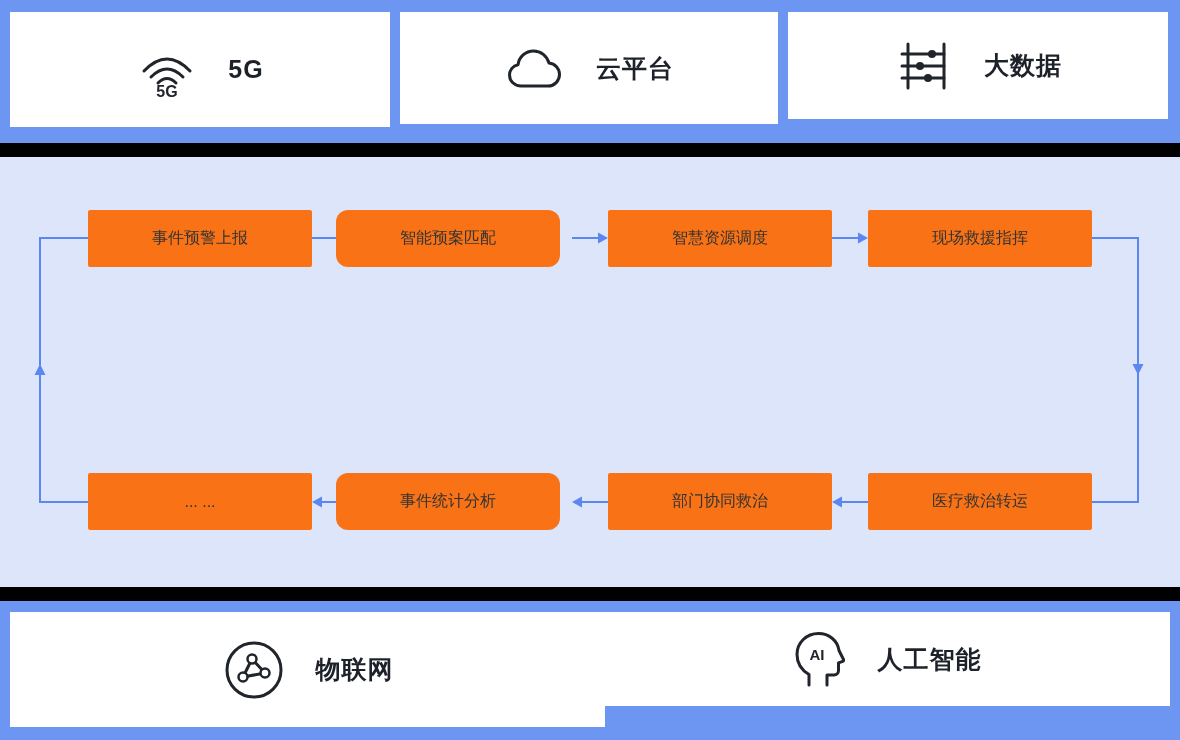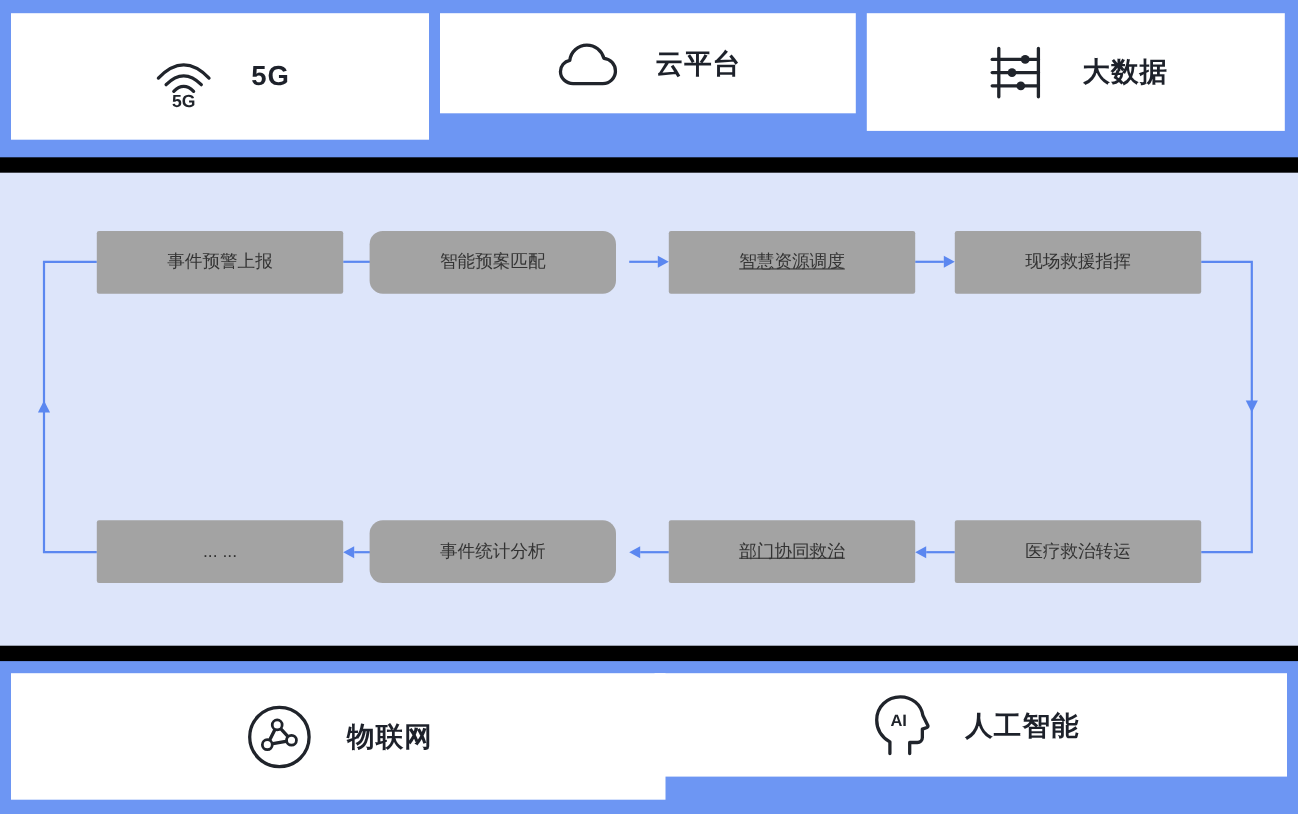--- a/index.html
+++ b/index.html
@@ -14,33 +14,33 @@
   .black-band { position: absolute; left: 0; top: 143px; width: 100%; height: 458px; background: #000000; }
   .panel { position: absolute; left: 0; top: 157px; width: 100%; height: 430px; background: #dde5fa; }
 
   .card {
     position: absolute; background: #ffffff;
     display: flex; align-items: center; justify-content: center; gap: 30px;
   }
   .card-label { font-size: 25px; font-weight: 700; color: #1d212a; letter-spacing: 1px; }
 
   .card-5g      { left: 10px;  top: 12px;  width: 380px; height: 115px; }
-  .card-cloud   { left: 400px; top: 12px;  width: 378px; height: 91px; }
+  .card-cloud   { left: 400px; top: 12px;  width: 378px; height: 112px; }
   .card-bigdata { left: 788px; top: 12px;  width: 380px; height: 107px; }
   .card-iot     { left: 10px;  top: 612px; width: 595px; height: 115px; }
   .card-ai      { left: 595px; top: 612px; width: 575px; height: 94px; }
 
   .flow-box {
-    position: absolute; width: 224px; height: 57px; background: #a3a3a3;
+    position: absolute; width: 224px; height: 57px; background: #f97316;
     display: flex; align-items: center; justify-content: center;
     font-size: 16px; color: #333333; border-radius: 2px;
   }
   .row-top { top: 210px; }
   .row-bottom { top: 473px; }
-  .c1 { left: 88px; } .c2 { left: 336px; border-radius: 12px; } .c3 { left: 608px; text-decoration: underline; } .c4 { left: 868px; }
+  .c1 { left: 88px; } .c2 { left: 336px; border-radius: 12px; } .c3 { left: 608px; } .c4 { left: 868px; }
 
   .flow-title {
     position: absolute; left: 0; top: 354px; width: 100%;
     text-align: center; font-size: 30px; font-weight: 700;
     color: #2b5cd9; letter-spacing: 2px;
   }
 
   .arrows { position: absolute; left: 0; top: 143px; }
   .arrows path, .arrows polyline { stroke: #5b87f0; stroke-width: 2; fill: none; }
   .arrows polygon { fill: #5b87f0; stroke: none; }

